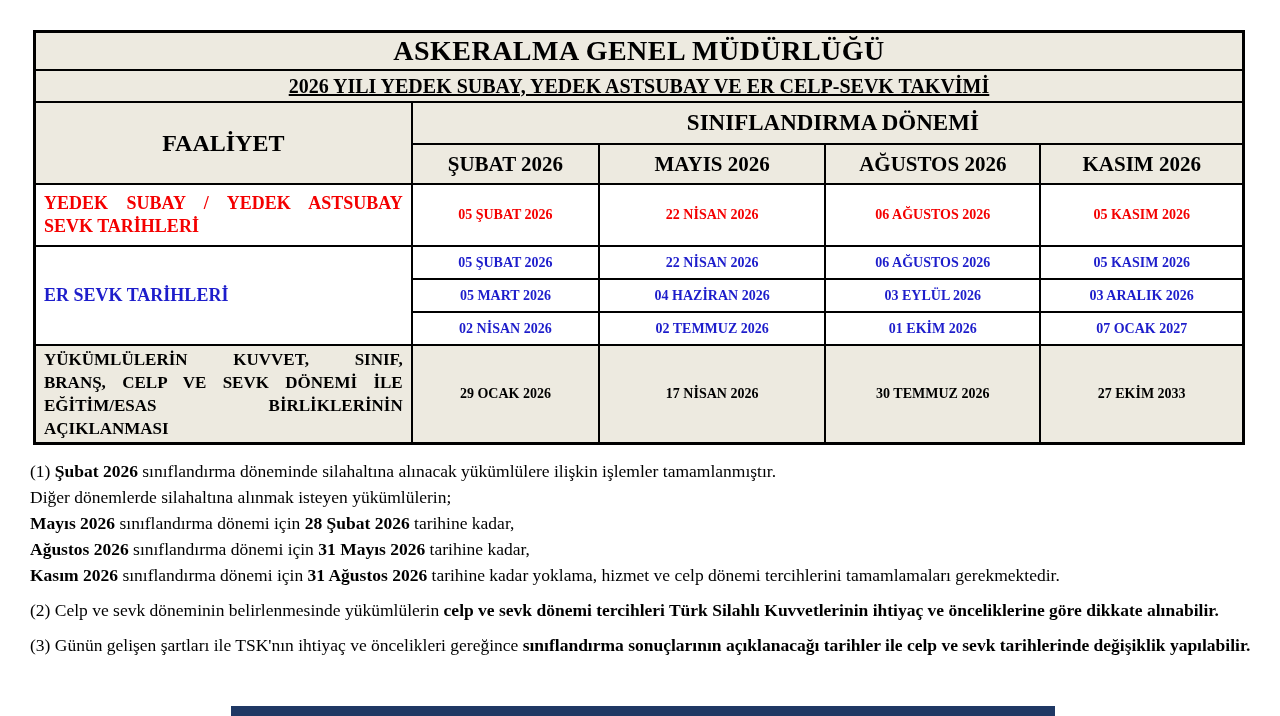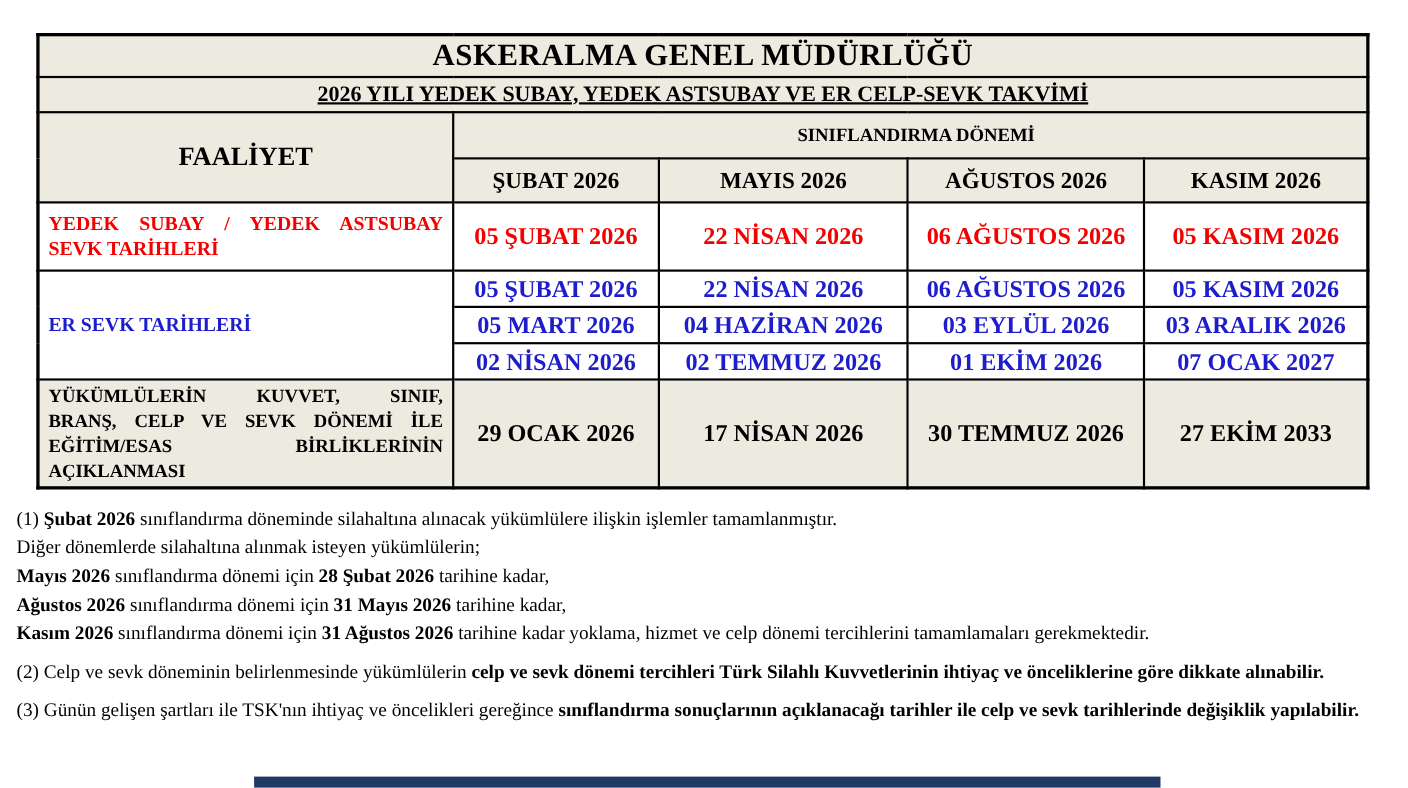--- a/index.html
+++ b/index.html
@@ -11,36 +11,36 @@
   }
   .table-wrap{position:absolute;left:33px;top:30px;width:1212px;}
   table{border-collapse:collapse;width:100%;table-layout:fixed;border:3px solid #000;}
   td{border:2px solid #000;padding:2px 8px;vertical-align:middle;overflow:hidden;}
   .hdr{background:#EDEAE0;font-weight:bold;text-align:center;margin-left:35px;}
   .r-title{height:31px;}
   .title{font-size:28px;letter-spacing:0.5px;}
   .r-sub{height:32px;text-decoration:underline;}
   .sub{font-size:20px;}
   .r-period{height:42px;}
-  .period{font-size:17px;padding-left:19px;}
+  .period{font-size:23px;padding-left:19px;}
   .faaliyet{font-size:24px;}
   .r-months{height:40px;}
   .month{font-size:21px;background:#EDEAE0;font-weight:bold;text-align:center;}
   .label{font-weight:bold;font-size:18px;line-height:23px;text-align:left;background:#fff;margin-left:31px;}
-  .date{font-weight:bold;font-size:22px;text-align:center;background:#fff;}
+  .date{font-weight:bold;font-size:14px;text-align:center;background:#fff;}
   .red{color:#F40000;}
   .blue{color:#1D1DCB;}
   .black{color:#000000;}
   .shaded{background:#EDEAE0;}
   .r-yedek-subay-sevk{height:62px;}
   .r-er-sevk-0,.r-er-sevk-1,.r-er-sevk-2{height:33px;}
   .r-aciklama{height:94px;}
   .r-aciklama .label{font-size:17px;line-height:23px;}
   .jline{text-align:justify;text-align-last:justify;text-justify:inter-word;}
-  .notes{position:absolute;left:15px;top:458px;width:1232px;font-size:17.5px;line-height:26px;color:#000;}
+  .notes{position:absolute;left:30px;top:458px;width:1232px;font-size:17.5px;line-height:26px;color:#000;}
   .note{margin-bottom:9px;}
   .note-line{min-height:26px;}
   .note b{font-weight:bold;}
   .bottom-bar{position:absolute;left:231px;top:706px;width:824px;height:10px;background:#1F3864;}
 </style>
 </head>
 <body>
 
 <div class="table-wrap">
   <table>

